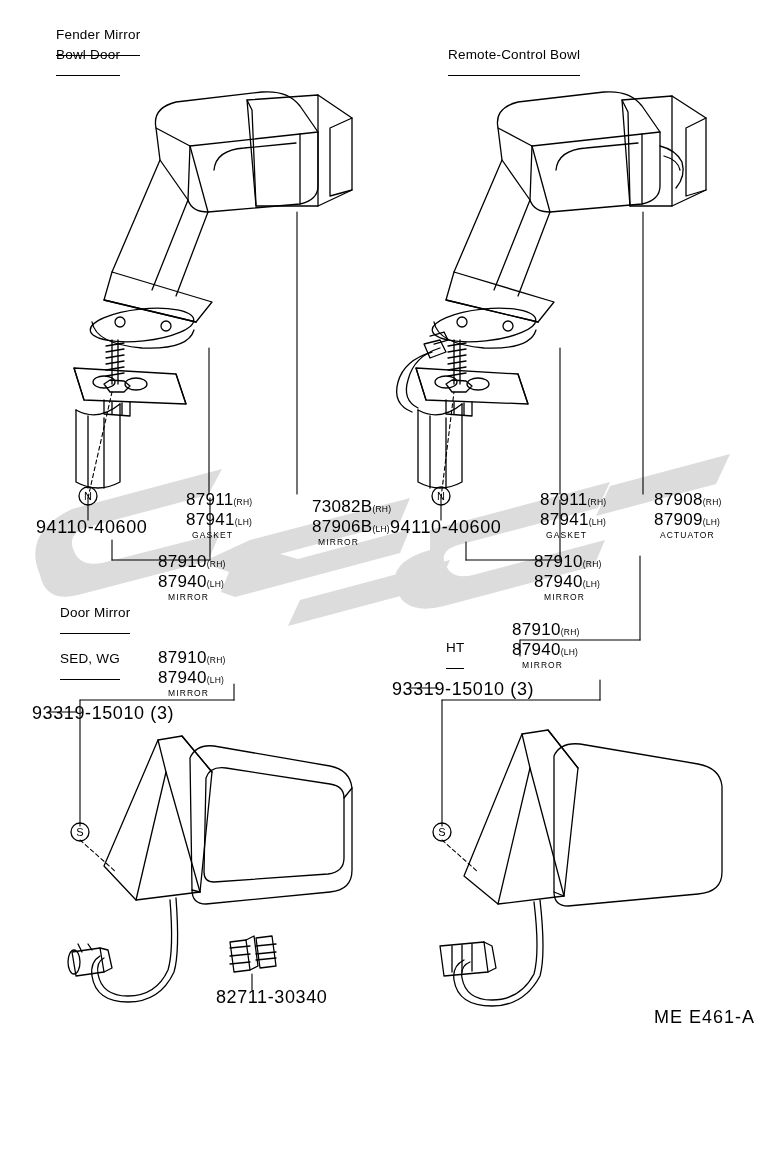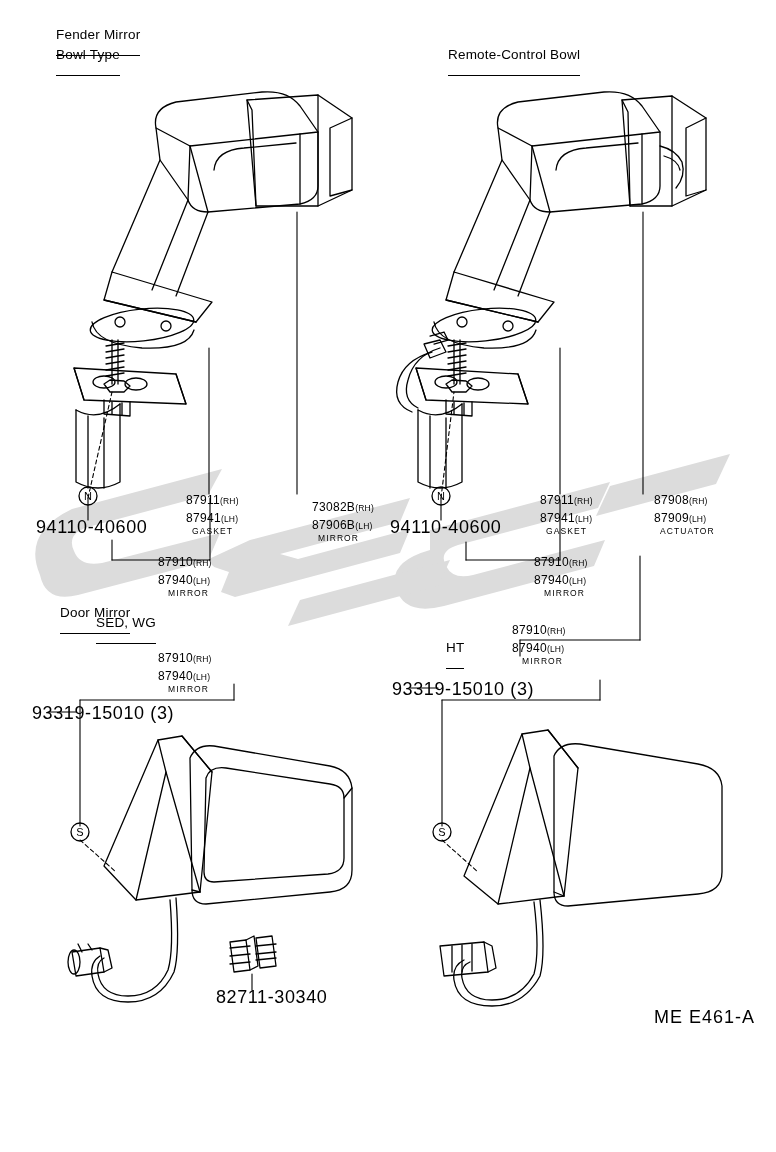--- a/index.html
+++ b/index.html
@@ -1,21 +1,21 @@
 <!DOCTYPE html>
 <html><head>
 <meta charset="utf-8">
 <style>
   html,body{margin:0;padding:0;background:#ffffff;}
   body{width:776px;height:1152px;position:relative;overflow:hidden;
        font-family:"Liberation Sans", sans-serif;color:#000;}
   .stage{position:absolute;left:0;top:0;width:776px;height:1152px;}
   svg.art{position:absolute;left:0;top:0;width:776px;height:1152px;}
   .lbl{position:absolute;white-space:nowrap;line-height:1.05;}
-  .pn{font-size:12px;letter-spacing:.3px;}
+  .pn{font-size:17px;letter-spacing:.3px;}
   .sfx{font-size:8.5px;letter-spacing:.2px;}
   .sub{font-size:8.5px;letter-spacing:1.1px;}
   .hdr{font-size:13.5px;letter-spacing:.2px;border-bottom:1.4px solid #000;padding-bottom:13px;}
   .code{font-size:18px;letter-spacing:.6px;}
 </style>
 </head>
 <body>
 
 <div class="stage">
 
@@ -202,24 +202,24 @@
     </g>
     <g font-family="Liberation Sans, sans-serif" font-size="11" text-anchor="middle">
       <text x="88" y="500">N</text>
       <text x="441" y="500">N</text>
       <text x="80" y="836">S</text>
       <text x="442" y="836">S</text>
     </g>
   </svg>
 
   <div class="lbl hdr" style="left:56px;top:28px;">Fender Mirror</div>
-  <div class="lbl hdr" style="left:56px;top:48px;">Bowl Type</div>
+  <div class="lbl hdr" style="left:56px;top:48px;">Bowl Door</div>
   <div class="lbl hdr" style="left:448px;top:48px;">Remote-Control Bowl</div>
   <div class="lbl hdr" style="left:60px;top:606px;">Door Mirror</div>
-  <div class="lbl hdr" style="left:60px;top:616px;margin-left:36px;">SED, WG</div>
+  <div class="lbl hdr" style="left:60px;top:652px;">SED, WG</div>
   <div class="lbl hdr" style="left:446px;top:618px;margin-top:23px;">HT</div>
 
   <div class="lbl code" style="left:36px;top:518px;">94110-40600</div>
 
   <div style="position:absolute;left:186px;top:490px;">
     <div><span class="pn">87911</span><span class="sfx">(RH)</span></div>
     <div><span class="pn">87941</span><span class="sfx">(LH)</span></div>
     <div class="sub" style="margin-left:6px;">GASKET</div>
   </div>
 

